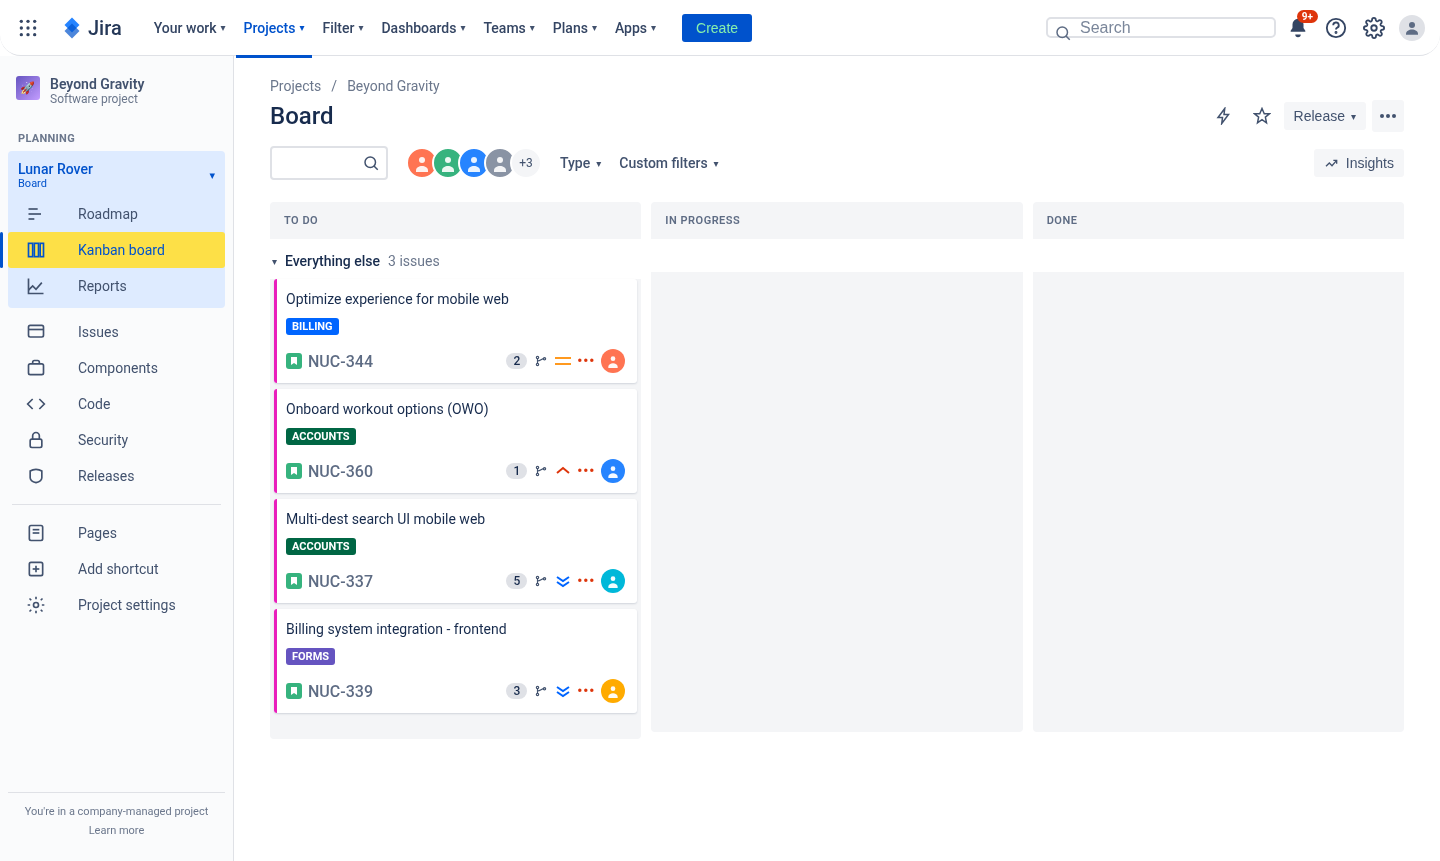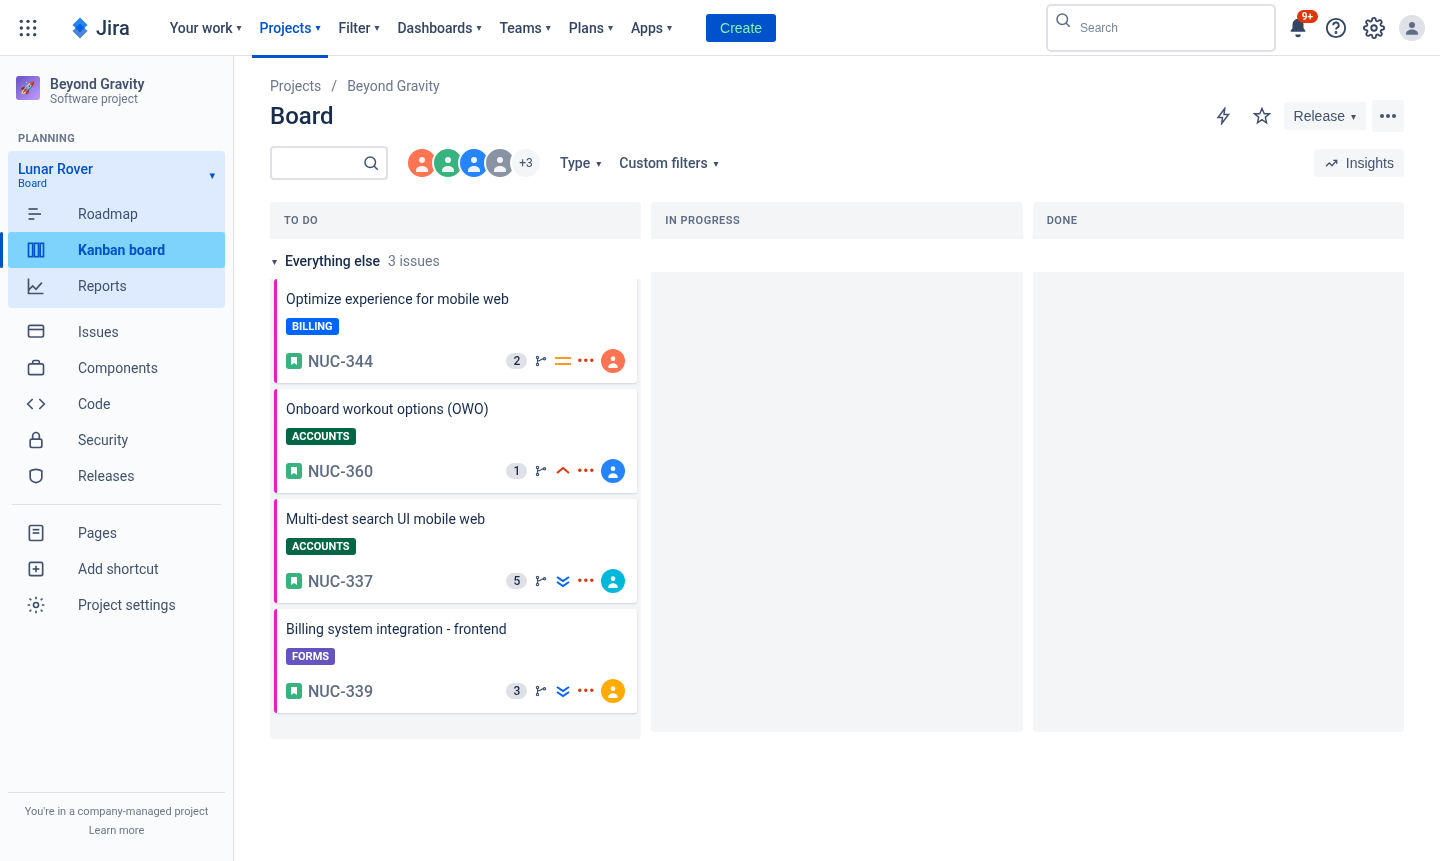--- a/index.html
+++ b/index.html
@@ -1,53 +1,53 @@
 <!DOCTYPE html>
 <html><head>
 <meta charset="utf-8">
 <style>
 * { box-sizing: border-box; margin: 0; padding: 0; }
 body { font-family: -apple-system, BlinkMacSystemFont, "Segoe UI", Roboto, sans-serif; font-size: 14px; color: #172B4D; background: #fff; }
 
 
-.topnav { height: 56px; border-bottom: 1px solid #DFE1E6; display: flex; align-items: center; padding: 0 12px; gap: 16px; }
+.topnav { height: 56px; border-bottom: 1px solid #DFE1E6; display: flex; align-items: center; padding: 0 12px; gap: 8px; border-radius: 21px; }
 .app-switcher { width: 32px; height: 32px; display: flex; align-items: center; justify-content: center; border-radius: 3px; cursor: pointer; color: #344563; }
 .jira-logo { display: flex; align-items: center; gap: 4px; padding: 0 8px; cursor: pointer; }
 .jira-logo svg { width: 24px; height: 24px; }
 .jira-logo span { font-size: 20px; font-weight: 500; color: #253858; }
 .nav-links { display: flex; align-items: center; gap: 2px; margin-left: 8px; }
 .nav-link { display: flex; align-items: center; gap: 4px; padding: 4px 8px; border-radius: 3px; cursor: pointer; color: #344563; font-weight: 500; }
 .nav-link.active { color: #0052CC; position: relative; }
 .nav-link.active::after { content:''; position:absolute; left:0; right:0; bottom:-18px; height:3px; background:#0052CC; }
 .nav-link .chev { font-size: 10px; color: #42526E; }
 .nav-link.active .chev { color: #0052CC; }
 .create-btn { background: #0052CC; color: #86efac; border: none; padding: 6px 14px; border-radius: 3px; font-weight: 500; font-size: 14px; cursor: pointer; margin-left: 10px; }
 .topnav-right { margin-left: auto; display: flex; align-items: center; gap: 6px; }
 .search-box { position: relative; }
-.search-box input { width: 230px; height: 48px; border: 2px solid #DFE1E6; border-radius: 5px; padding: 0 10px 0 32px; font-size: 12px; color: #172B4D; }
+.search-box input { width: 230px; height: 21px; border: 2px solid #DFE1E6; border-radius: 5px; padding: 0 10px 0 32px; font-size: 16px; color: #172B4D; }
 .search-box input::placeholder { color: #7A869A; }
 .search-box .sicon { position: absolute; left: 8px; top: 7px; color: #5E6C84; }
 .top-icon { width: 32px; height: 32px; display: flex; align-items: center; justify-content: center; border-radius: 50%; cursor: pointer; color: #344563; position: relative; }
 .notif-badge { position: absolute; top: -2px; right: -4px; background: #DE350B; color: #fff; font-size: 10px; font-weight: 700; border-radius: 8px; padding: 1px 5px; }
 .avatar-icon { width: 26px; height: 26px; background: #DFE1E6; border-radius: 50%; display:flex; align-items:center; justify-content:center; }
 
 
 .layout { display: flex; height: calc(100vh - 56px); }
 .sidebar { width: 234px; border-right: 1px solid #DFE1E6; background: #FAFBFC; display: flex; flex-direction: column; padding: 20px 8px 12px 8px; }
 .proj-header { display: flex; gap: 10px; padding: 0 8px 16px 8px; }
 .proj-icon { width: 24px; height: 24px; border-radius: 3px; background: linear-gradient(135deg, #6554C0, #C39DFF); display:flex; align-items:center; justify-content:center; color:#fff; font-size:12px;}
 .proj-name { font-size: 14px; font-weight: 600; color: #42526E; }
 .proj-type { font-size: 12px; color: #6B778C; }
 .side-section-label { font-size: 11px; font-weight: 700; color: #6B778C; padding: 10px 10px 6px 10px; letter-spacing: 0.3px; }
 .side-group { background: #DEEBFF; border-radius: 4px; padding: 4px 0; margin-bottom: 6px; }
 .side-group-head { display:flex; align-items:center; justify-content:space-between; padding: 6px 10px; cursor:pointer; }
 .side-group-head .bn { font-size: 14px; font-weight: 500; color: #0052CC; text-align: center; }
 .side-group-head .bt { font-size: 11px; color: #0052CC; }
 .side-item { display: flex; align-items: center; gap: 32px; padding: 8px 10px 8px 18px; border-radius: 3px; cursor: pointer; color: #42526E; font-size:14px; }
-.side-item.selected { background: #7dd3fc; color: #0052CC; font-weight: 700; position: relative; }
+.side-item.selected { background: #fde047; color: #0052CC; font-weight: 400; position: relative; }
 .side-item.selected::before { content:''; position:absolute; left:-8px; top:0; bottom:0; width:3px; background:#0052CC; border-radius:2px; }
 .side-item svg { width: 20px; height: 20px; flex-shrink:0; }
 .side-divider { height: 1px; background: #DFE1E6; margin: 10px 4px; }
 .side-footer { margin-top: auto; text-align: center; padding: 12px; font-size: 11px; color: #6B778C; border-top: 1px solid #DFE1E6; }
 .side-footer a { color: #6B778C; text-decoration: none; display:block; margin-top:6px; }
 
 
 .main { flex: 1; padding: 22px 36px; overflow: auto; }
 .breadcrumb { display: flex; gap: 10px; font-size: 14px; color: #6B778C; margin-bottom: 6px; }
 .breadcrumb .sep { color: #6B778C; }

